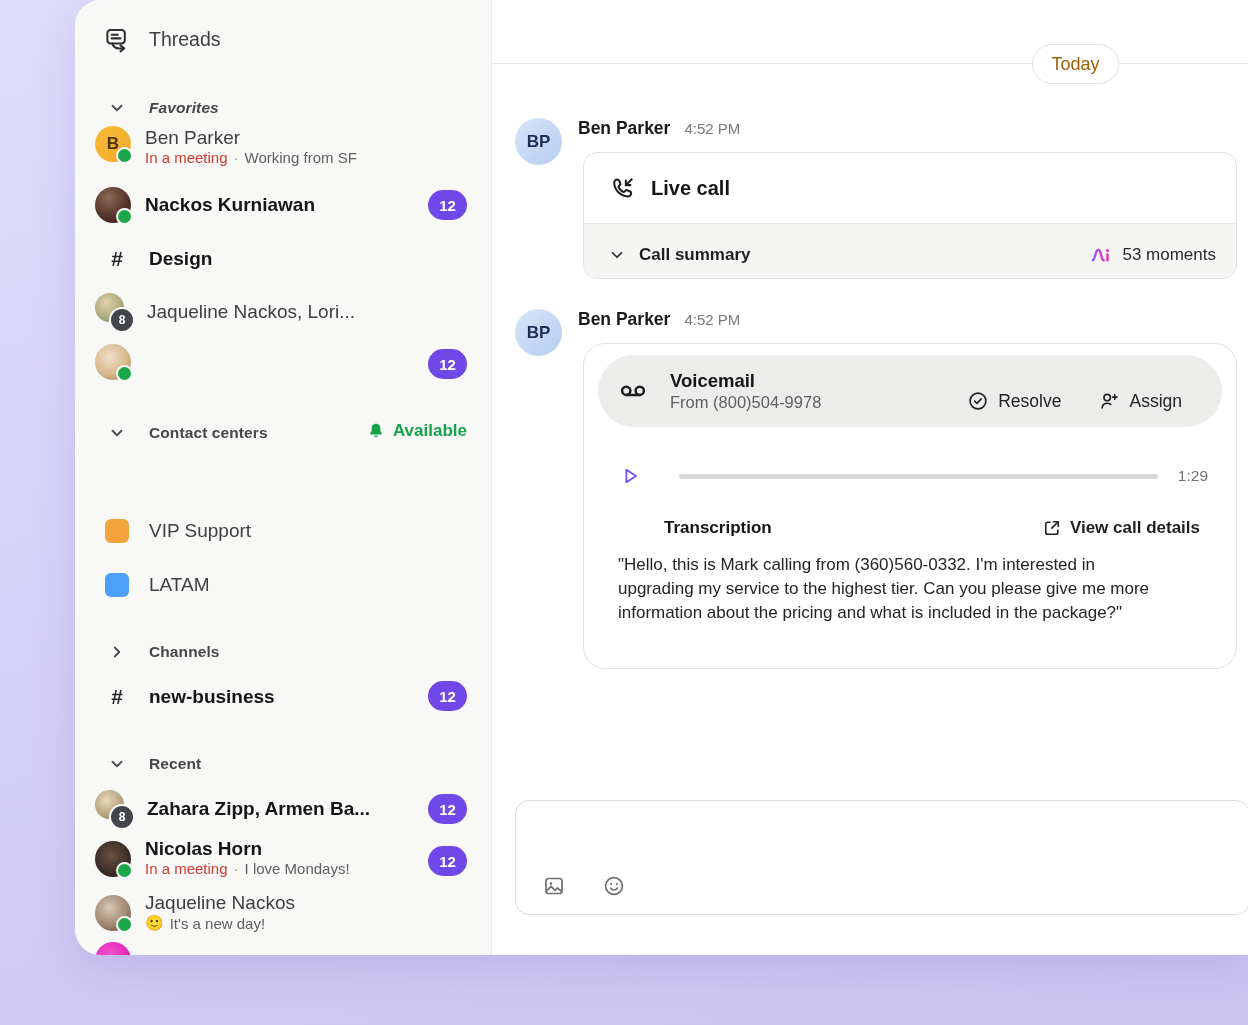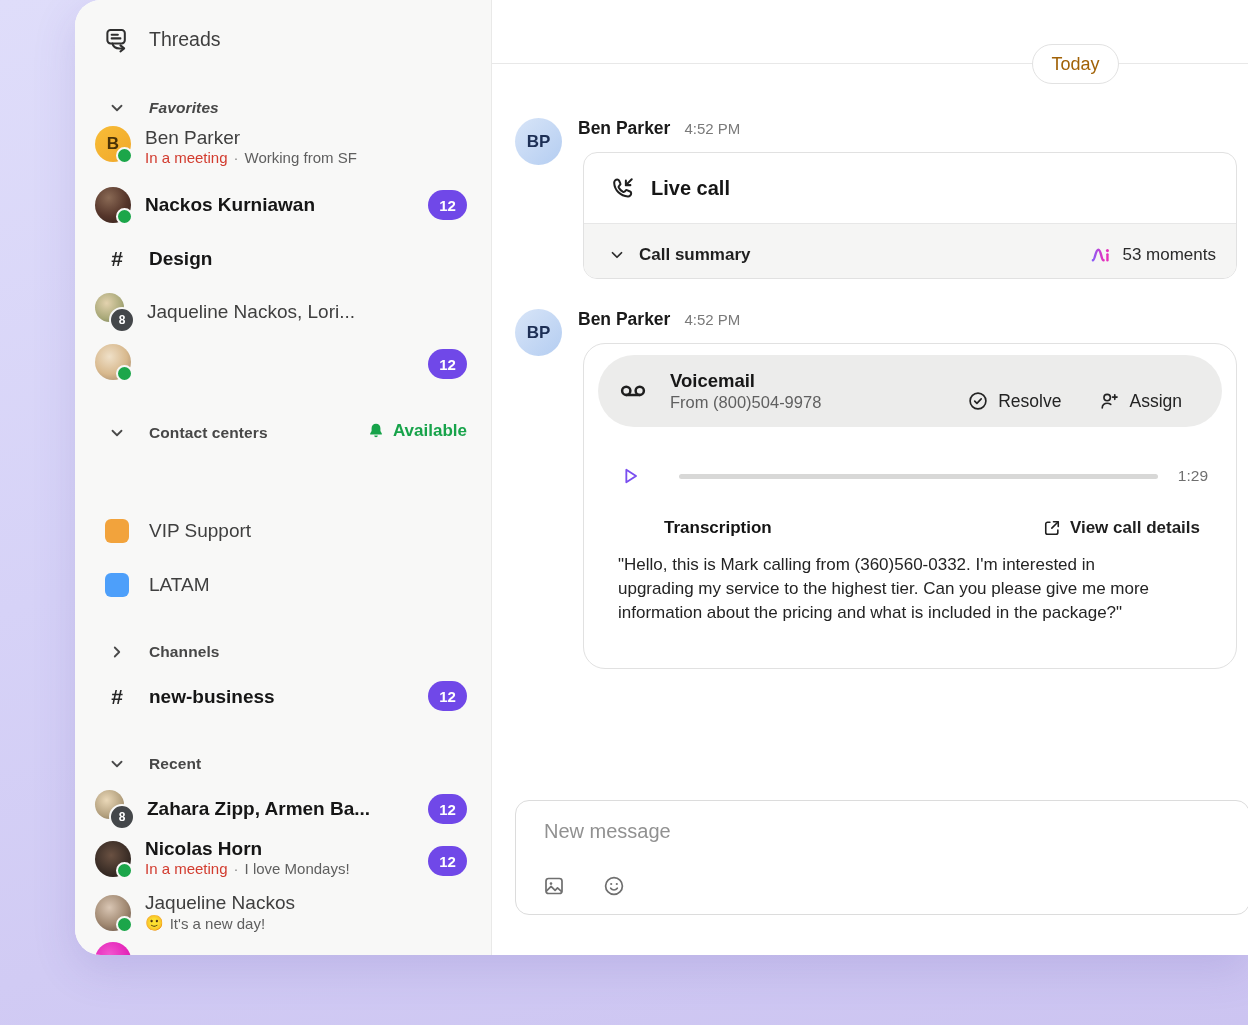--- a/index.html
+++ b/index.html
@@ -387,21 +387,20 @@
             </svg>
           </span>
           <span>View call details</span>
         </span>
       </div>
 
       <div class="vm-para">"Hello, this is Mark calling from (360)560-0332. I'm interested in upgrading my service to the highest tier. Can you please give me more information about the pricing and what is included in the package?"</div>
     </div>
 
     <div class="composer" style="left:23px;">
-      <input type="text" placeholder="New message" style="">
       <div class="composer-icons">
         <span>
           <svg width="24" height="24" viewBox="0 0 24 24" fill="none" stroke="#6f6f6f" stroke-width="1.7" stroke-linecap="round" stroke-linejoin="round">
             <rect x="4" y="4.5" width="16" height="15" rx="2.6"></rect>
             <circle cx="9" cy="9.6" r="1.3" fill="#6f6f6f" stroke="none"></circle>
             <path d="M4.6 16.8 l4.5-4.5 4 4 2.4-2.4 3.9 3.5"></path>
           </svg>
         </span>
         <span>
           <svg width="24" height="24" viewBox="0 0 24 24" fill="none" stroke="#6f6f6f" stroke-width="1.7" stroke-linecap="round">

